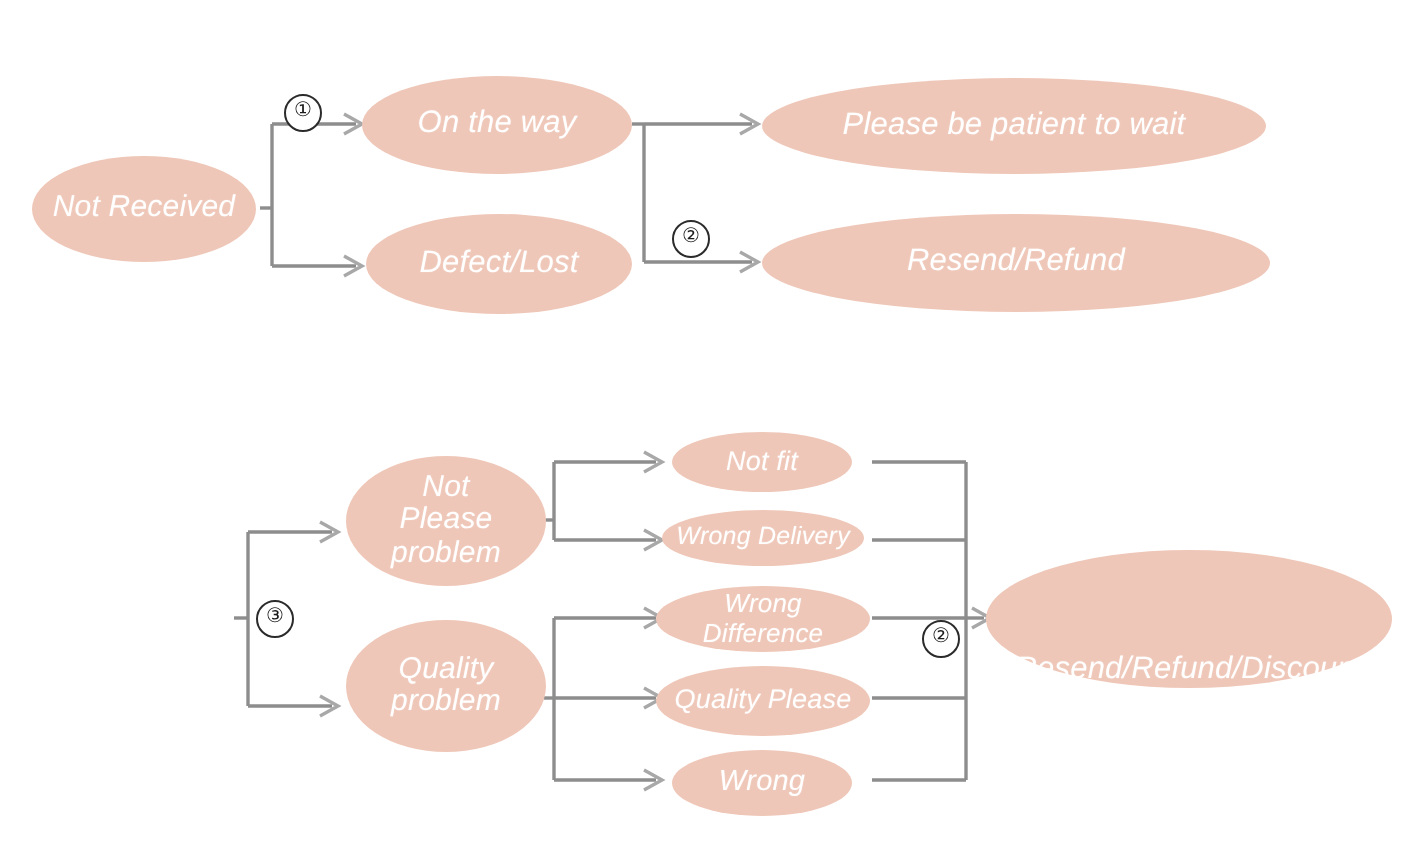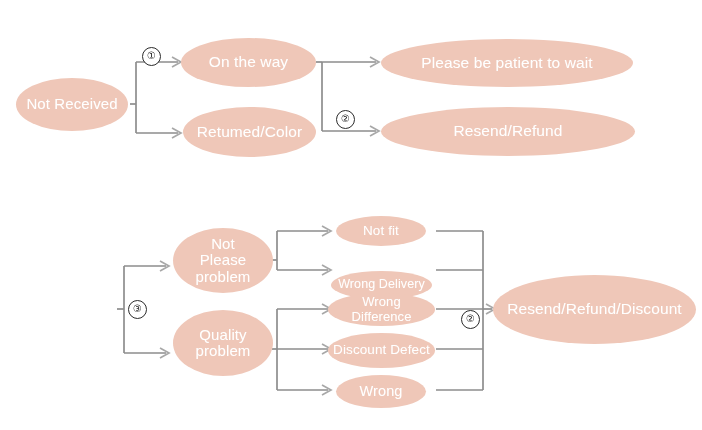--- a/index.html
+++ b/index.html
@@ -22,20 +22,21 @@
     display: flex;
     align-items: center;
     justify-content: center;
     text-align: center;
     color: #ffffff;
     line-height: 1.08;
     box-sizing: border-box;
     letter-spacing: 0.1px;
     text-shadow: 0 0 1px rgba(255,255,255,0.25);
     user-select: none;
+    font-style: italic;
   }
   .node span { display: block; padding: 0 4px; white-space: pre-line; }
 
   .marker {
     position: absolute;
     width: 17px;
     height: 17px;
     border: 1.2px solid #2b2b2b;
     border-radius: 50%;
     color: #1c1c1c;
@@ -113,21 +114,21 @@
 
   <div class="node" style="left:16px; top:78px; width:112px; height:53px; font-size:15px;text-align:center;">
     <span>Not Received</span>
   </div>
 
   <div class="node" style="left:181px; top:38px; width:135px; height:49px; font-size:15.5px;">
     <span>On the way</span>
   </div>
 
   <div class="node" style="left:183px; top:107px; width:133px; height:50px; font-size:15.5px;">
-    <span>Retumed/Color</span>
+    <span>Defect/Lost</span>
   </div>
 
   <div class="node" style="left:381px; top:107px; width:254px; height:49px; font-size:15.5px;">
     <span>Resend/Refund</span>
   </div>
 
   <div class="node" style="left:381px; top:39px; width:252px; height:48px; font-size:15.5px;">
     <span>Please be patient to wait</span>
   </div>
 
@@ -148,37 +149,37 @@
 
   <div class="node" style="left:173px; top:310px; width:100px; height:66px; font-size:15px;">
     <span>Quality
 problem</span>
   </div>
 
   <div class="node" style="left:336px; top:216px; width:90px; height:30px; font-size:13.5px;">
     <span>Not fit</span>
   </div>
 
-  <div class="node" style="left:331px; top:255px; width:101px; height:28px; font-size:12.5px;margin-top:16px;">
+  <div class="node" style="left:331px; top:255px; width:101px; height:28px; font-size:12.5px;">
     <span>Wrong Delivery</span>
   </div>
 
   <div class="node" style="left:328px; top:293px; width:107px; height:33px; font-size:13px;">
     <span>Wrong Difference</span>
   </div>
 
   <div class="node" style="left:328px; top:333px; width:107px; height:35px; font-size:13.5px;">
-    <span>Discount Defect</span>
+    <span>Quality Please</span>
   </div>
 
   <div class="node" style="left:336px; top:375px; width:90px; height:33px; font-size:14.5px;">
     <span>Wrong</span>
   </div>
 
-  <div class="node" style="left:493px; top:275px; width:203px; height:69px; font-size:15.5px;">
+  <div class="node" style="left:493px; top:275px; width:203px; height:69px; font-size:15.5px;align-items:flex-end;">
     <span>Resend/Refund/Discount</span>
   </div>
 
   <div class="marker" style="left:128px; top:300px;">
     <span>③</span>
   </div>
 
   <div class="marker" style="left:461px; top:310px;">
     <span>②</span>
   </div>

